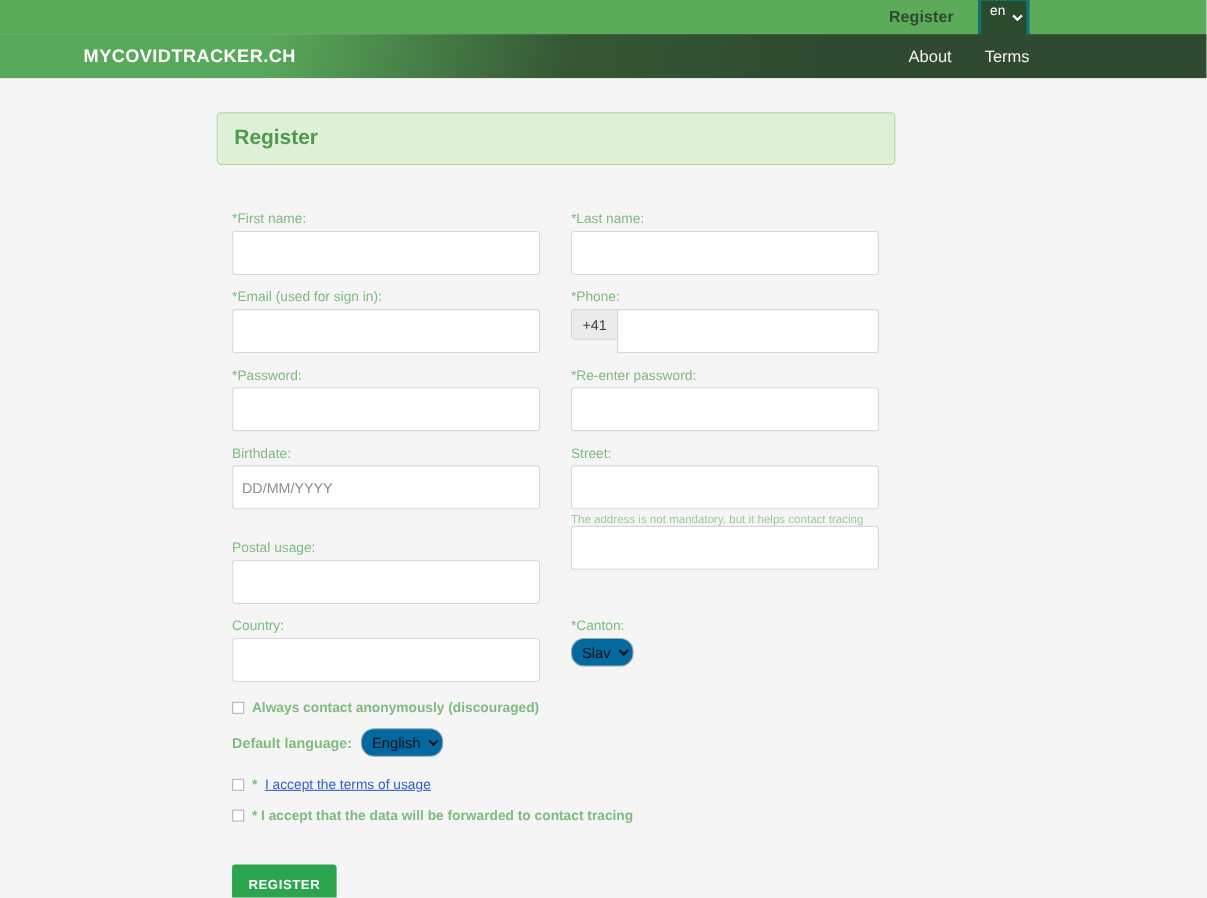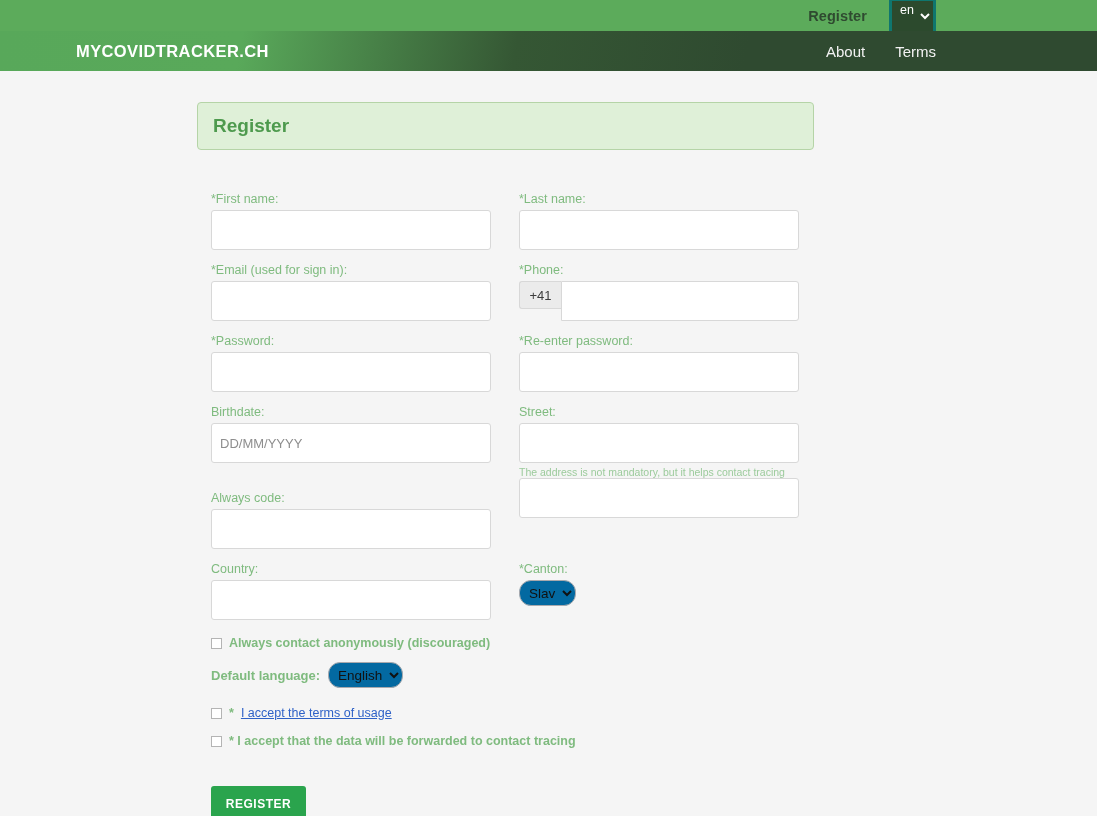--- a/index.html
+++ b/index.html
@@ -286,21 +286,21 @@
         <div class="col">
           <label class="label">Street:</label>
           <input class="field" type="text" value="" style="">
           <span class="help">The address is not mandatory, but it helps contact tracing</span>
         </div>
       </div>
 
       
       <div class="row">
         <div class="col">
-          <label class="label">Always code:</label>
+          <label class="label">Postal usage:</label>
           <input class="field" type="text" value="" style="">
         </div>
         <div class="col">
           <input class="field" type="text" value="" style="">
         </div>
       </div>
 
       
       <div class="row">
         <div class="col">

